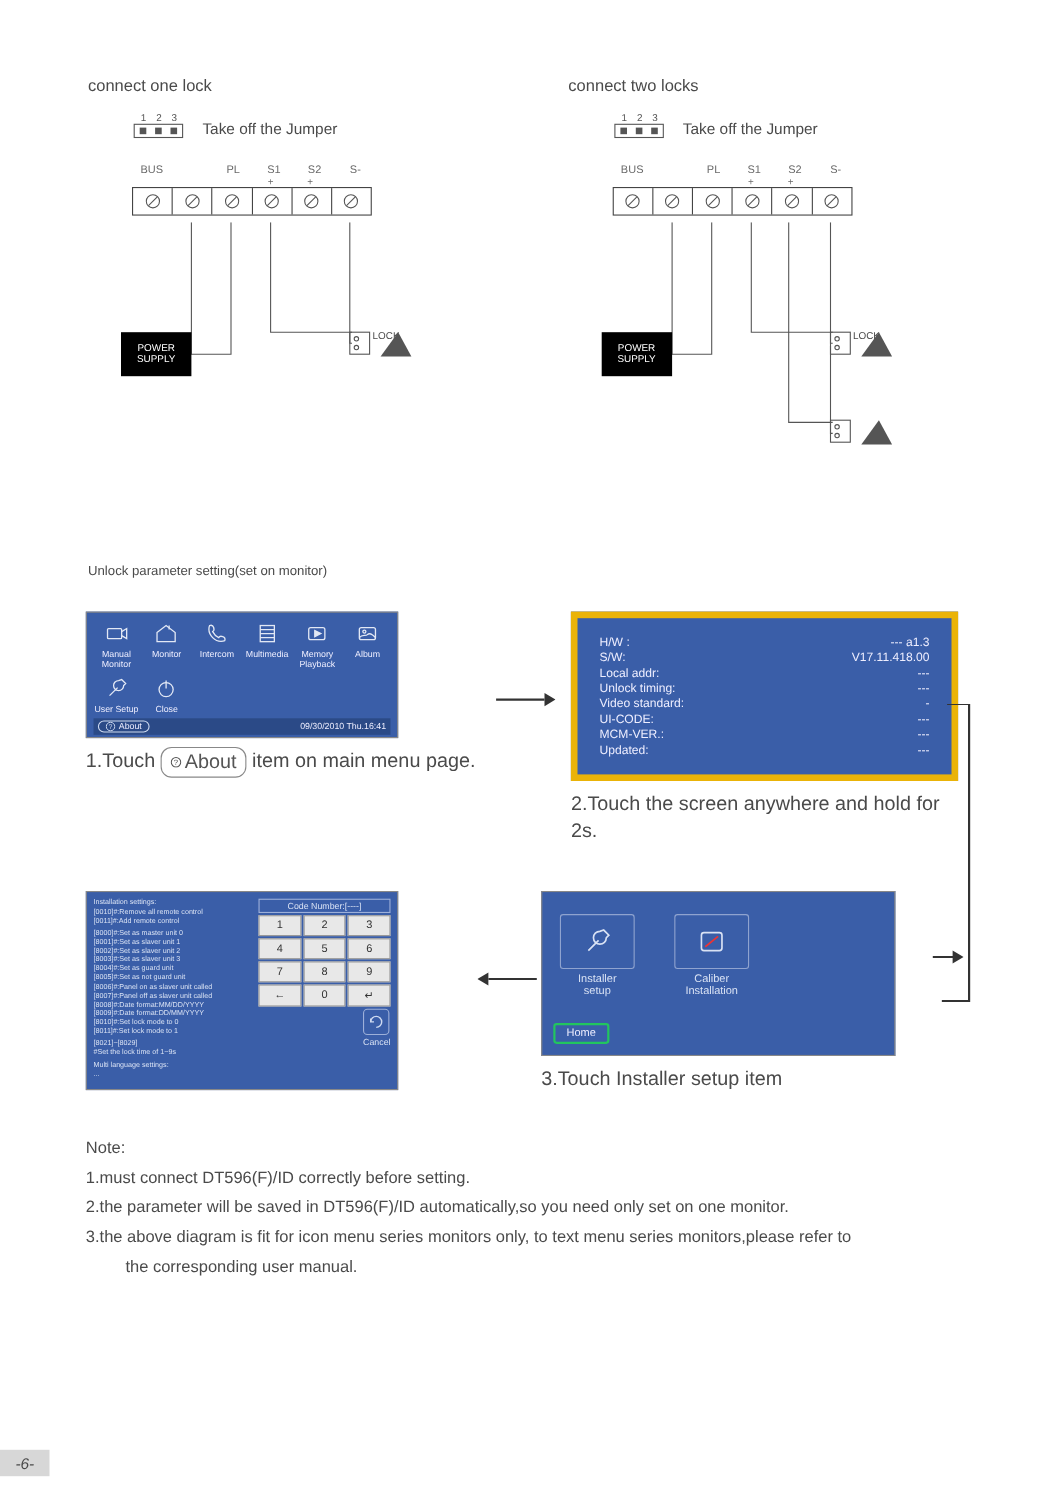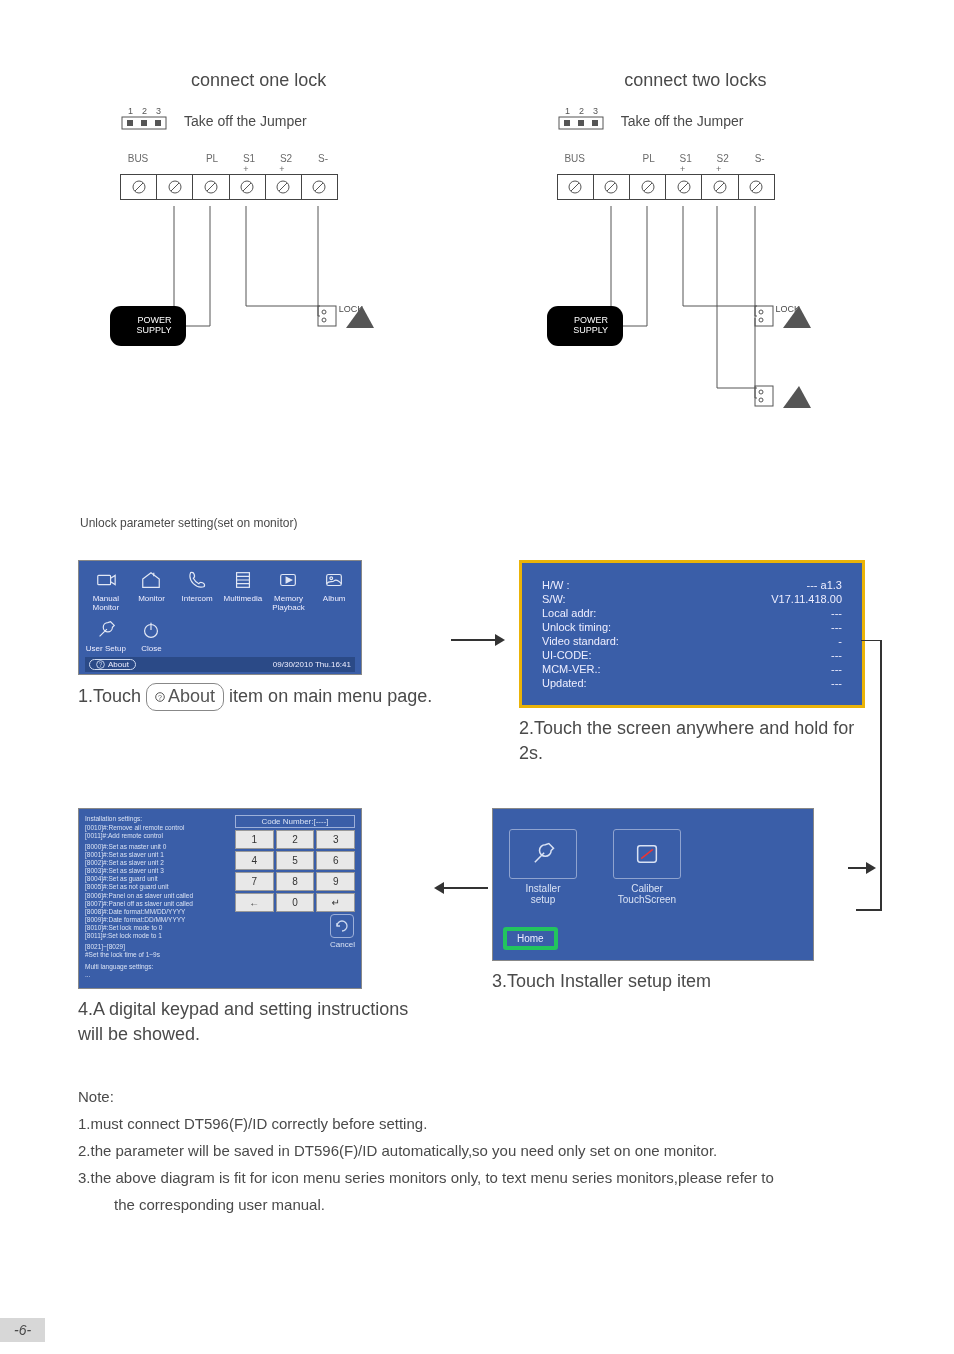--- a/index.html
+++ b/index.html
@@ -6,39 +6,39 @@
     --ink:#4a4a4a;
     --ink2:#6a6a6a;
     --line:#444;
     --blue:#3a5ea8;
     --keyfill:#e8e8e8;
   }
   html,body{margin:0;padding:0;background:#fff;color:var(--ink);font-family:Arial,Helvetica,sans-serif;}
   .page{width:954px;height:1354px;margin:0 auto;position:relative;}
   .row{display:flex;justify-content:space-between;}
   .col{width:45%;}
-  .diag-title{text-align:center;font-size:18px;margin-bottom:14px;}
+  .diag-title{font-size:15px;margin-bottom:14px;}
   .top-diags{padding:70px 80px 0 80px;}
   
   .jumper-row{display:flex;align-items:center;gap:16px;margin-bottom:16px;}
   .jumper-svg{width:48px;height:32px;}
   .jumper-text{font-size:14px;}
   
   .term-wrap{position:relative;width:260px;margin-left:40px;}
   .term-labels{display:flex;gap:1px;font-size:10px;color:var(--ink2);align-items:flex-end;}
   .term-labels span{width:36px;text-align:center;}
   .term-sub{display:flex;gap:0;font-size:9px;color:var(--ink2);}
   .term-sub span{width:36px;text-align:center;}
   .term-strip{display:flex;border:1px solid var(--line);width:216px;}
   .term-cell{width:36px;height:24px;border-right:1px solid var(--line);display:flex;align-items:center;justify-content:center;}
   .term-cell:last-child{border-right:none;}
   .term-cell svg{width:14px;height:14px;}
   .wiring{position:relative;height:180px;margin-top:6px;}
   .wiring svg{position:absolute;left:0;top:0;}
-  .ps-box{position:absolute;left:-10px;top:100px;width:64px;height:40px;background:#000;color:#fff;font-size:9px;display:flex;align-items:center;justify-content:center;text-align:right;border-radius:11px;line-height:1.1;padding-left:12px;}
+  .ps-box{position:absolute;left:-10px;top:100px;width:64px;height:40px;background:#000;color:#fff;font-size:9px;display:flex;align-items:center;justify-content:center;text-align:center;border-radius:0;line-height:1.1;}
   .lock-wrap{position:absolute;right:-6px;top:96px;width:70px;text-align:center;}
   .lock-lbl{font-size:9px;margin-top:2px;}
   .two-locks .lock-wrap.second{top:176px;}
   .two-locks .wiring{height:260px;}
   
   .section-h{font-size:12px;color:var(--ink);margin:50px 0 30px 80px;}
   
   .steps{padding:0 78px;display:grid;grid-template-columns:1fr 60px 1fr;grid-template-rows:auto auto;column-gap:12px;row-gap:28px;align-items:start;}
   .arrow-cell{display:flex;align-items:center;justify-content:center;height:160px;}
   .arrow-cell.left svg{transform:scaleX(-1);}
@@ -46,21 +46,21 @@
   .monitor{width:270px;border:1px solid #888;background:var(--blue);color:#eef;padding:6px 6px 2px 6px;font-size:9px;}
   .mm-grid{display:grid;grid-template-columns:repeat(6,1fr);gap:4px;}
   .mm-item{text-align:center;}
   .mm-icon{height:26px;display:flex;align-items:center;justify-content:center;}
   .mm-icon svg{width:22px;height:22px;stroke:#e2e8f5;fill:none;stroke-width:1.3;}
   .mm-lbl{font-size:8px;line-height:1.1;margin-top:2px;}
   .mm-status{display:flex;justify-content:space-between;align-items:center;margin-top:4px;background:#2b4a87;padding:2px 4px;font-size:8px;}
   .about-chip{border:1px solid #cdd9f0;border-radius:8px;padding:0 6px;display:inline-flex;align-items:center;gap:3px;}
   .step-text{font-size:18px;color:var(--ink);margin-top:8px;line-height:1.4;}
   
-  .about-box{width:300px;border:3px solid #eab308;background:var(--blue);color:#eef;padding:14px 20px;font-size:11px;}
+  .about-box{width:300px;border:6px solid #eab308;background:var(--blue);color:#eef;padding:14px 20px;font-size:11px;}
   .about-row{display:flex;justify-content:space-between;margin:2px 0;}
   
   .steps-row2{padding:0 78px;display:grid;grid-template-columns:1fr 60px 1fr 30px;align-items:start;margin-top:14px;}
   
   .kps{width:270px;border:1px solid #888;background:var(--blue);color:#d9e2f4;padding:6px;font-size:6.5px;display:flex;gap:6px;}
   .kps-left{flex:1;line-height:1.25;}
   .kps-left .grp{margin-bottom:3px;}
   .kps-right{width:120px;}
   .code-title{text-align:center;border:1px solid #9db0d9;padding:1px 0;margin-bottom:2px;font-size:8px;}
   .keypad{display:grid;grid-template-columns:repeat(3,1fr);gap:2px;}
@@ -68,21 +68,21 @@
   .kp-bottom{display:flex;justify-content:space-between;align-items:center;margin-top:2px;}
   .kp-bottom .rot{width:22px;height:22px;border:1px solid #9db0d9;border-radius:4px;display:flex;align-items:center;justify-content:center;}
   .kp-bottom .cancel{font-size:8px;margin-top:2px;text-align:right;}
   
   .inst-box{width:300px;border:1px solid #888;background:var(--blue);color:#eef;padding:10px;}
   .inst-items{display:flex;gap:36px;justify-content:flex-start;padding:10px 6px 22px 6px;}
   .inst-item{text-align:center;font-size:10px;color:#d9e2f4;}
   .inst-item .tile{width:66px;height:48px;border:1px solid #8fa3cf;border-radius:3px;display:flex;align-items:center;justify-content:center;margin-bottom:4px;}
   .inst-item svg{width:28px;height:28px;stroke:#d9e2f4;fill:none;stroke-width:1.3;}
   .inst-item.caliber svg .redline{stroke:#e33;}
-  .home-bar{border:4px solid #22c55e;border-radius:3px;padding:2px 10px;font-size:10px;display:inline-block;}
+  .home-bar{border:2px solid #22c55e;border-radius:3px;padding:2px 10px;font-size:10px;display:inline-block;}
   
   .note{padding:0 78px;margin-top:36px;font-size:15px;color:var(--ink);line-height:1.8;}
   .note .indent{padding-left:36px;}
   
   .pagefoot{position:absolute;left:0;bottom:12px;background:#d7d7d7;padding:4px 14px;font-style:italic;font-size:14px;}
   
   .flow-svg{position:absolute;pointer-events:none;}
 </style>
 </head>
 <body>
@@ -489,21 +489,20 @@
                 <svg width="16" height="16" viewBox="0 0 16 16">
                     <path d="M3 8 A5 5 0 1 1 8 13" fill="none" stroke="#cdd9f0" stroke-width="1.3"></path>
                     <path d="M3 5 L3 8 L6 8" fill="none" stroke="#cdd9f0" stroke-width="1.3"></path>
                   </svg>
               </div>
               <div class="cancel">Cancel</div>
             </div>
           </div>
         </div>
       </div>
-      <div class="step-text">4.A digital keypad and setting instructions will be showed.</div>
     </div>
 
     <div class="arrow-cell left">
       <svg width="56" height="20" viewBox="0 0 56 20">
           <line x1="2" y1="10" x2="46" y2="10" stroke="#333" stroke-width="2"></line>
           <path d="M46 4 L56 10 L46 16 Z" fill="#333"></path>
         </svg>
     </div>
 
     <div>
@@ -519,21 +518,21 @@
 setup</div>
           </div>
           <div class="inst-item caliber">
             <div class="tile">
                 <svg viewBox="0 0 24 24">
                   <rect x="4" y="5" width="16" height="14" rx="2"></rect>
                   <line class="redline" x1="7" y1="16" x2="17" y2="8"></line>
                 </svg>
               </div>
             <div style="white-space: pre-line;">Caliber
-TouchScreen</div>
+Installation</div>
           </div>
         </div>
         <div class="home-bar">Home</div>
       </div>
       <div class="step-text">3.Touch Installer setup item</div>
     </div>
 
     <div class="arrow-cell left" style="height:120px;">
       <svg width="30" height="20" viewBox="0 0 30 20">
           <line x1="6" y1="10" x2="28" y2="10" stroke="#333" stroke-width="2"></line>

